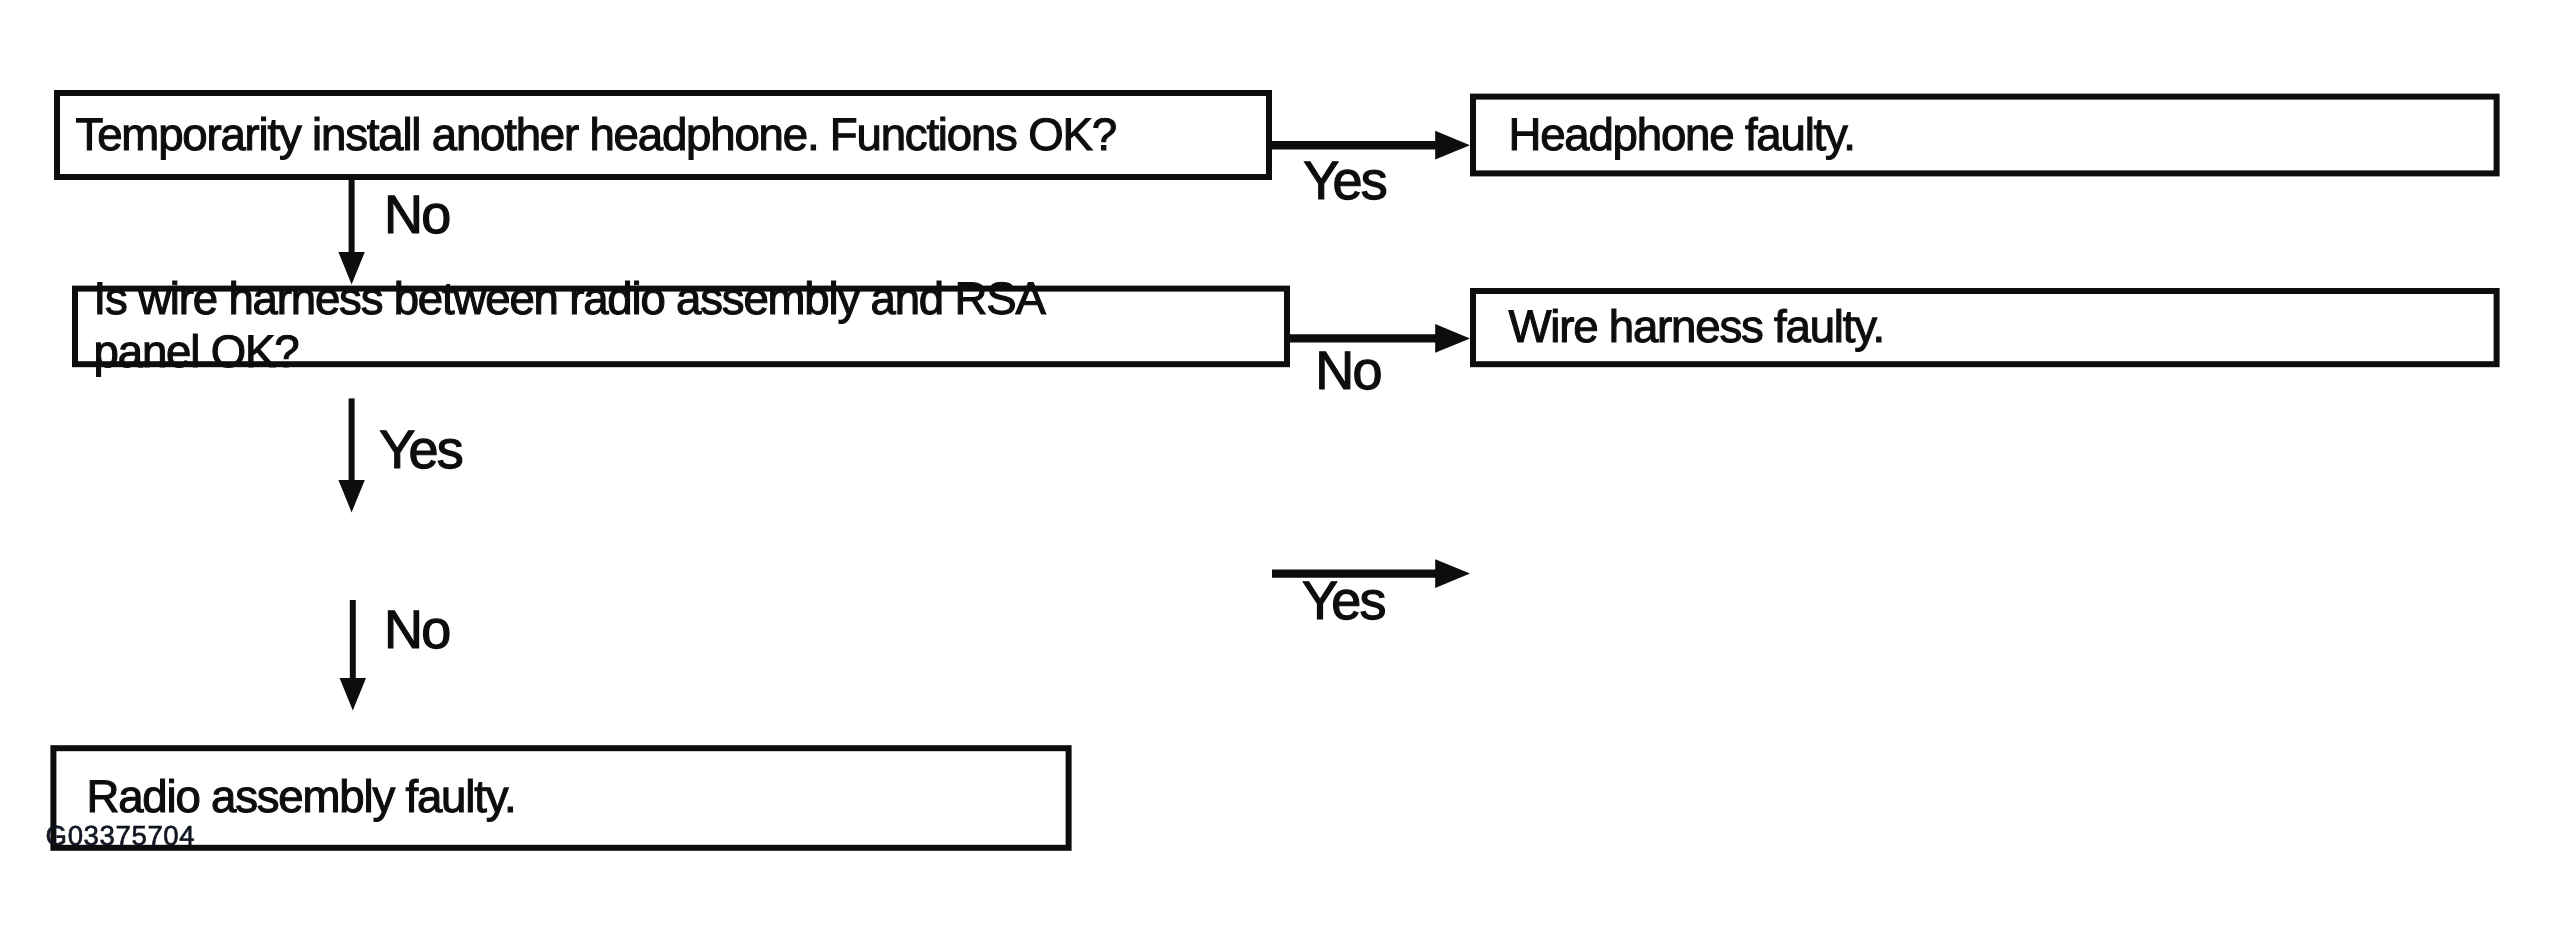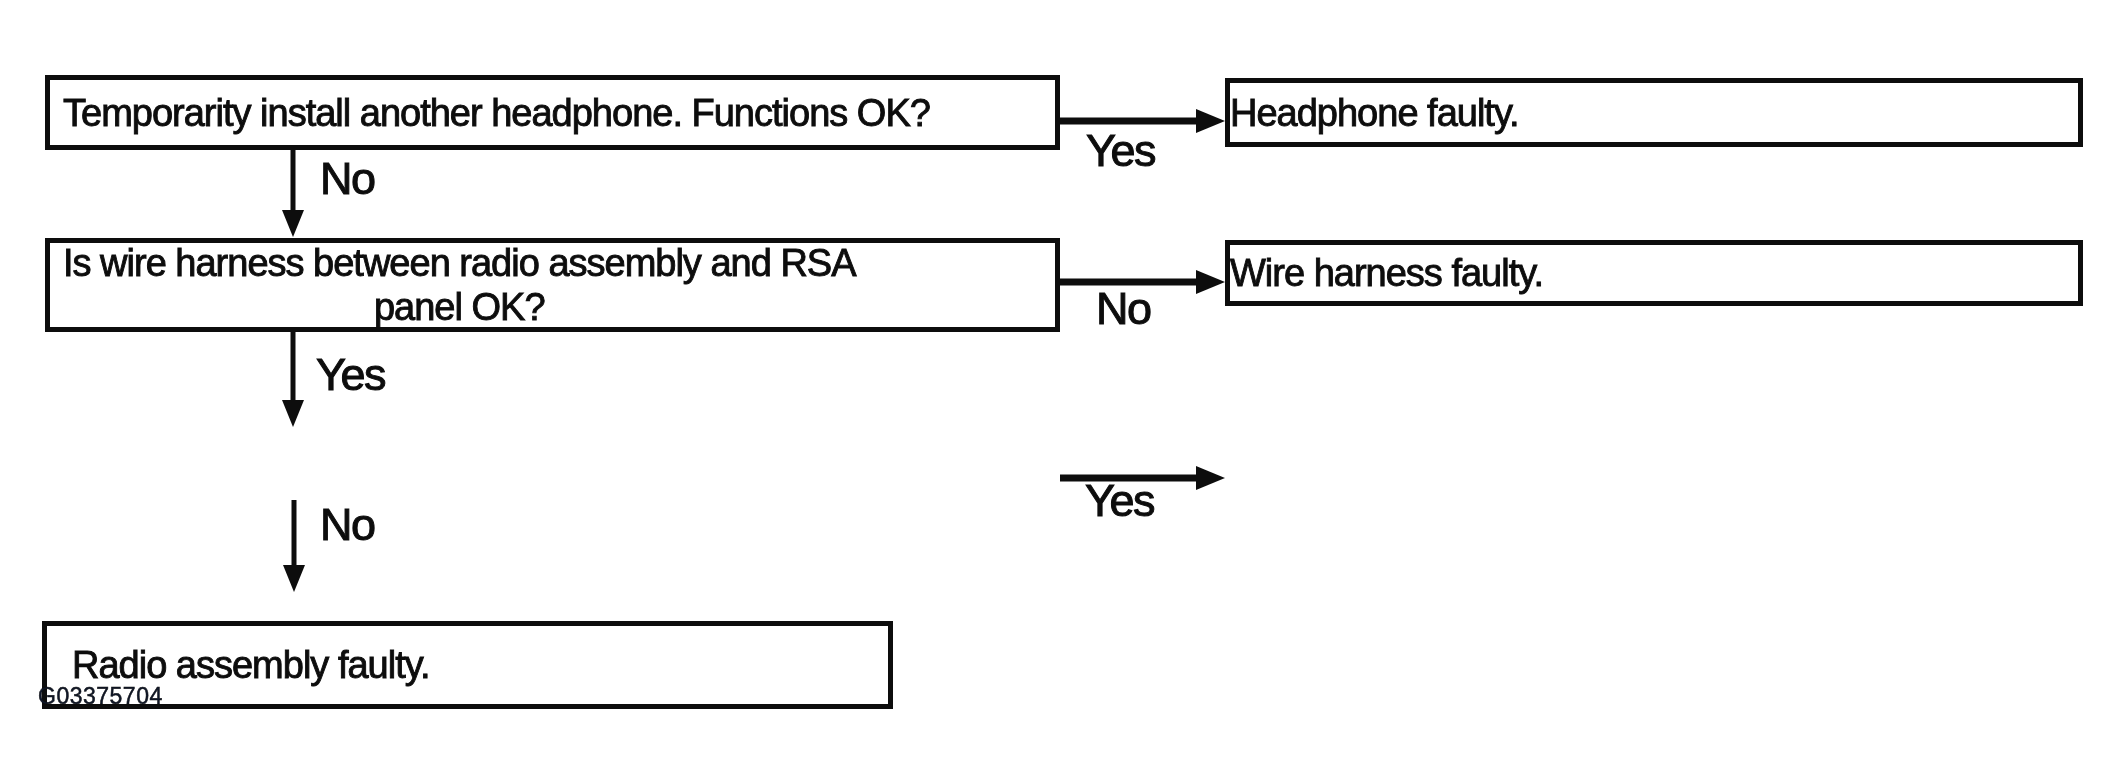--- a/index.html
+++ b/index.html
@@ -28,25 +28,24 @@
     background: #ffffff;
     display: flex;
     align-items: center;
   }
   .node-text {
     font-size: 38px;
     letter-spacing: -1px;
     line-height: 44px;
     white-space: pre-line;
     color: #0d0d0d;
-    text-align: center;
     -webkit-text-stroke: 0.9px #0d0d0d;
   }
   .q-pad { padding-left: 13px; padding-right: 8px; }
-  .r-pad { padding-right: 8px; }
+  .r-pad { padding-left: 27px; padding-right: 8px; }
   .t-pad { padding-left: 25px; padding-right: 8px; }
   .edge-label {
     position: absolute;
     font-size: 45px;
     letter-spacing: -1.5px;
     line-height: 1;
     color: #0d0d0d;
     -webkit-text-stroke: 1px #0d0d0d;
     white-space: nowrap;
   }
@@ -101,21 +100,21 @@
   </svg>
 
   <div class="flow-box q-pad" style="left:45px; top:75px; width:1015px; height:75px;">
     <span class="node-text">Temporarity install another headphone. Functions OK?</span>
   </div>
 
   <div class="flow-box r-pad" style="left:1225px; top:78px; width:858px; height:69px;">
     <span class="node-text">Headphone faulty.</span>
   </div>
 
-  <div class="flow-box q-pad" style="left:45px; top:238px; width:1015px; height:94px;">
+  <div class="flow-box q-pad" style="left:60px; top:238px; width:1015px; height:68px;">
     <span class="node-text">Is wire harness between radio assembly and RSA
 panel OK?</span>
   </div>
 
   <div class="flow-box r-pad" style="left:1225px; top:240px; width:858px; height:66px;">
     <span class="node-text">Wire harness faulty.</span>
   </div>
 
 
 

